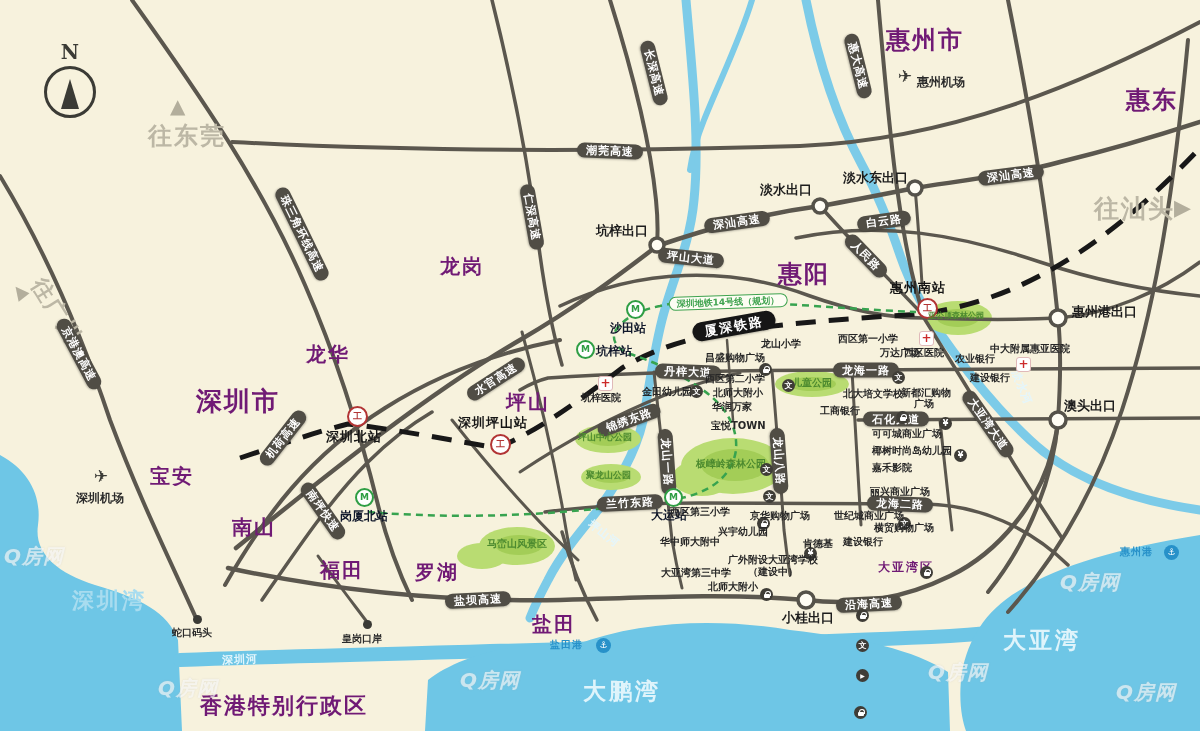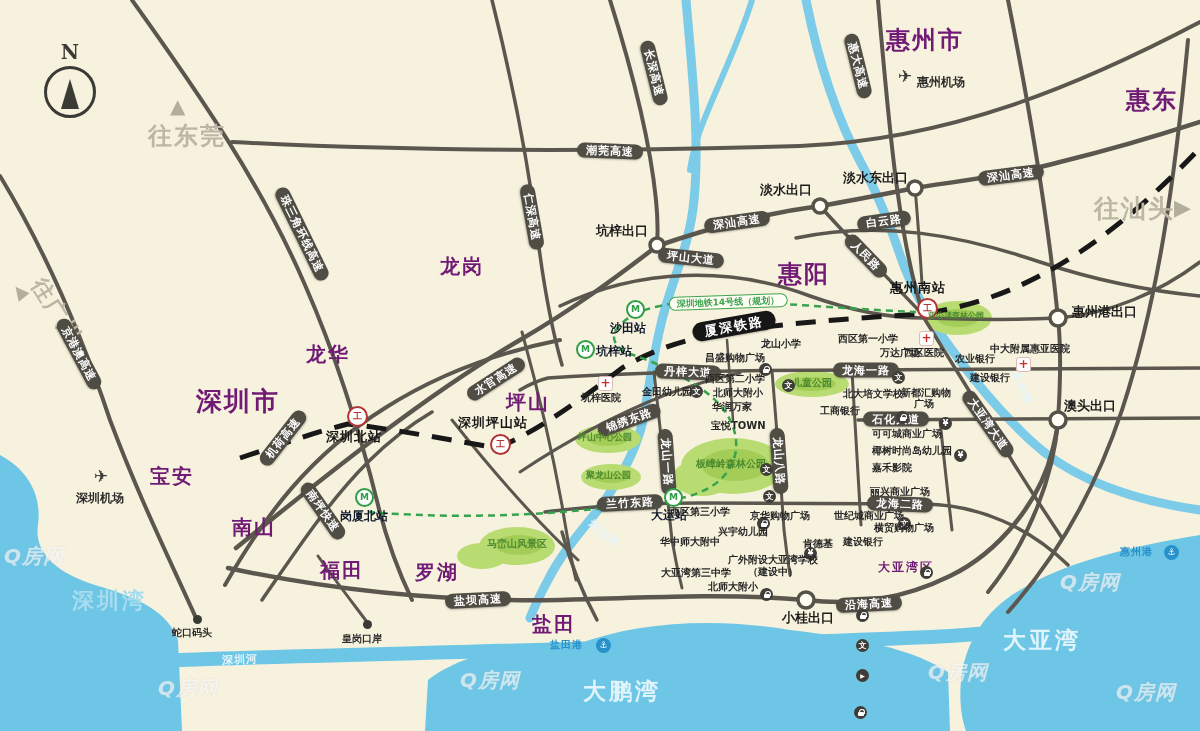--- a/index.html
+++ b/index.html
@@ -151,20 +151,21 @@
     <div class="it region" style="left: 778px; top: 262px; font-size: 24px;">惠阳</div>
     <div class="it region" style="left: 506px; top: 392px; font-size: 20px;">坪山</div>
     <div class="it region" style="left: 306px; top: 344px; font-size: 20px;">龙华</div>
     <div class="it region" style="left: 440px; top: 256px; font-size: 20px;">龙岗</div>
     <div class="it region" style="left: 150px; top: 466px; font-size: 20px;">宝安</div>
     <div class="it region" style="left: 232px; top: 517px; font-size: 20px;">南山</div>
     <div class="it region" style="left: 320px; top: 560px; font-size: 20px;">福田</div>
     <div class="it region" style="left: 415px; top: 562px; font-size: 20px;">罗湖</div>
     <div class="it region" style="left: 532px; top: 614px; font-size: 20px; text-align: right;">盐田</div>
     <div class="it region" style="left: 878px; top: 561px; font-size: 12px;">大亚湾区</div>
+    <div class="it region" style="left: 200px; top: 695px; font-size: 22px;">香港特别行政区</div>
     <div class="it wlabel" style="left: 72px; top: 590px; font-size: 22px; color: rgb(168, 220, 239);">深圳湾</div>
     <div class="it wlabel" style="left: 583px; top: 680px; font-size: 23px;">大鹏湾</div>
     <div class="it wlabel" style="left: 1003px; top: 629px; font-size: 23px;">大亚湾</div>
     <div class="it wriver" style="left: 222px; top: 654px; transform: rotate(-2deg);">深圳河</div>
     <div class="it wriver" style="left: 586px; top: 528px; transform: rotate(38deg);">坪山河</div>
     <div class="it wriver" style="left: 1004px; top: 382px; transform: rotate(68deg);">淡水河</div>
     <div class="it dir" style="left: 148px; top: 124px; font-size: 24px;">往东莞</div>
     <div class="it tri" style="left: 170px; top: 96px; font-size: 20px;">▲</div>
     <div class="it dir" style="left: 20px; top: 300px; font-size: 22px; transform: rotate(58deg);">往广州</div>
     <div class="it tri" style="left: 12px; top: 282px; font-size: 18px; transform: rotate(-38deg);">▲</div>

